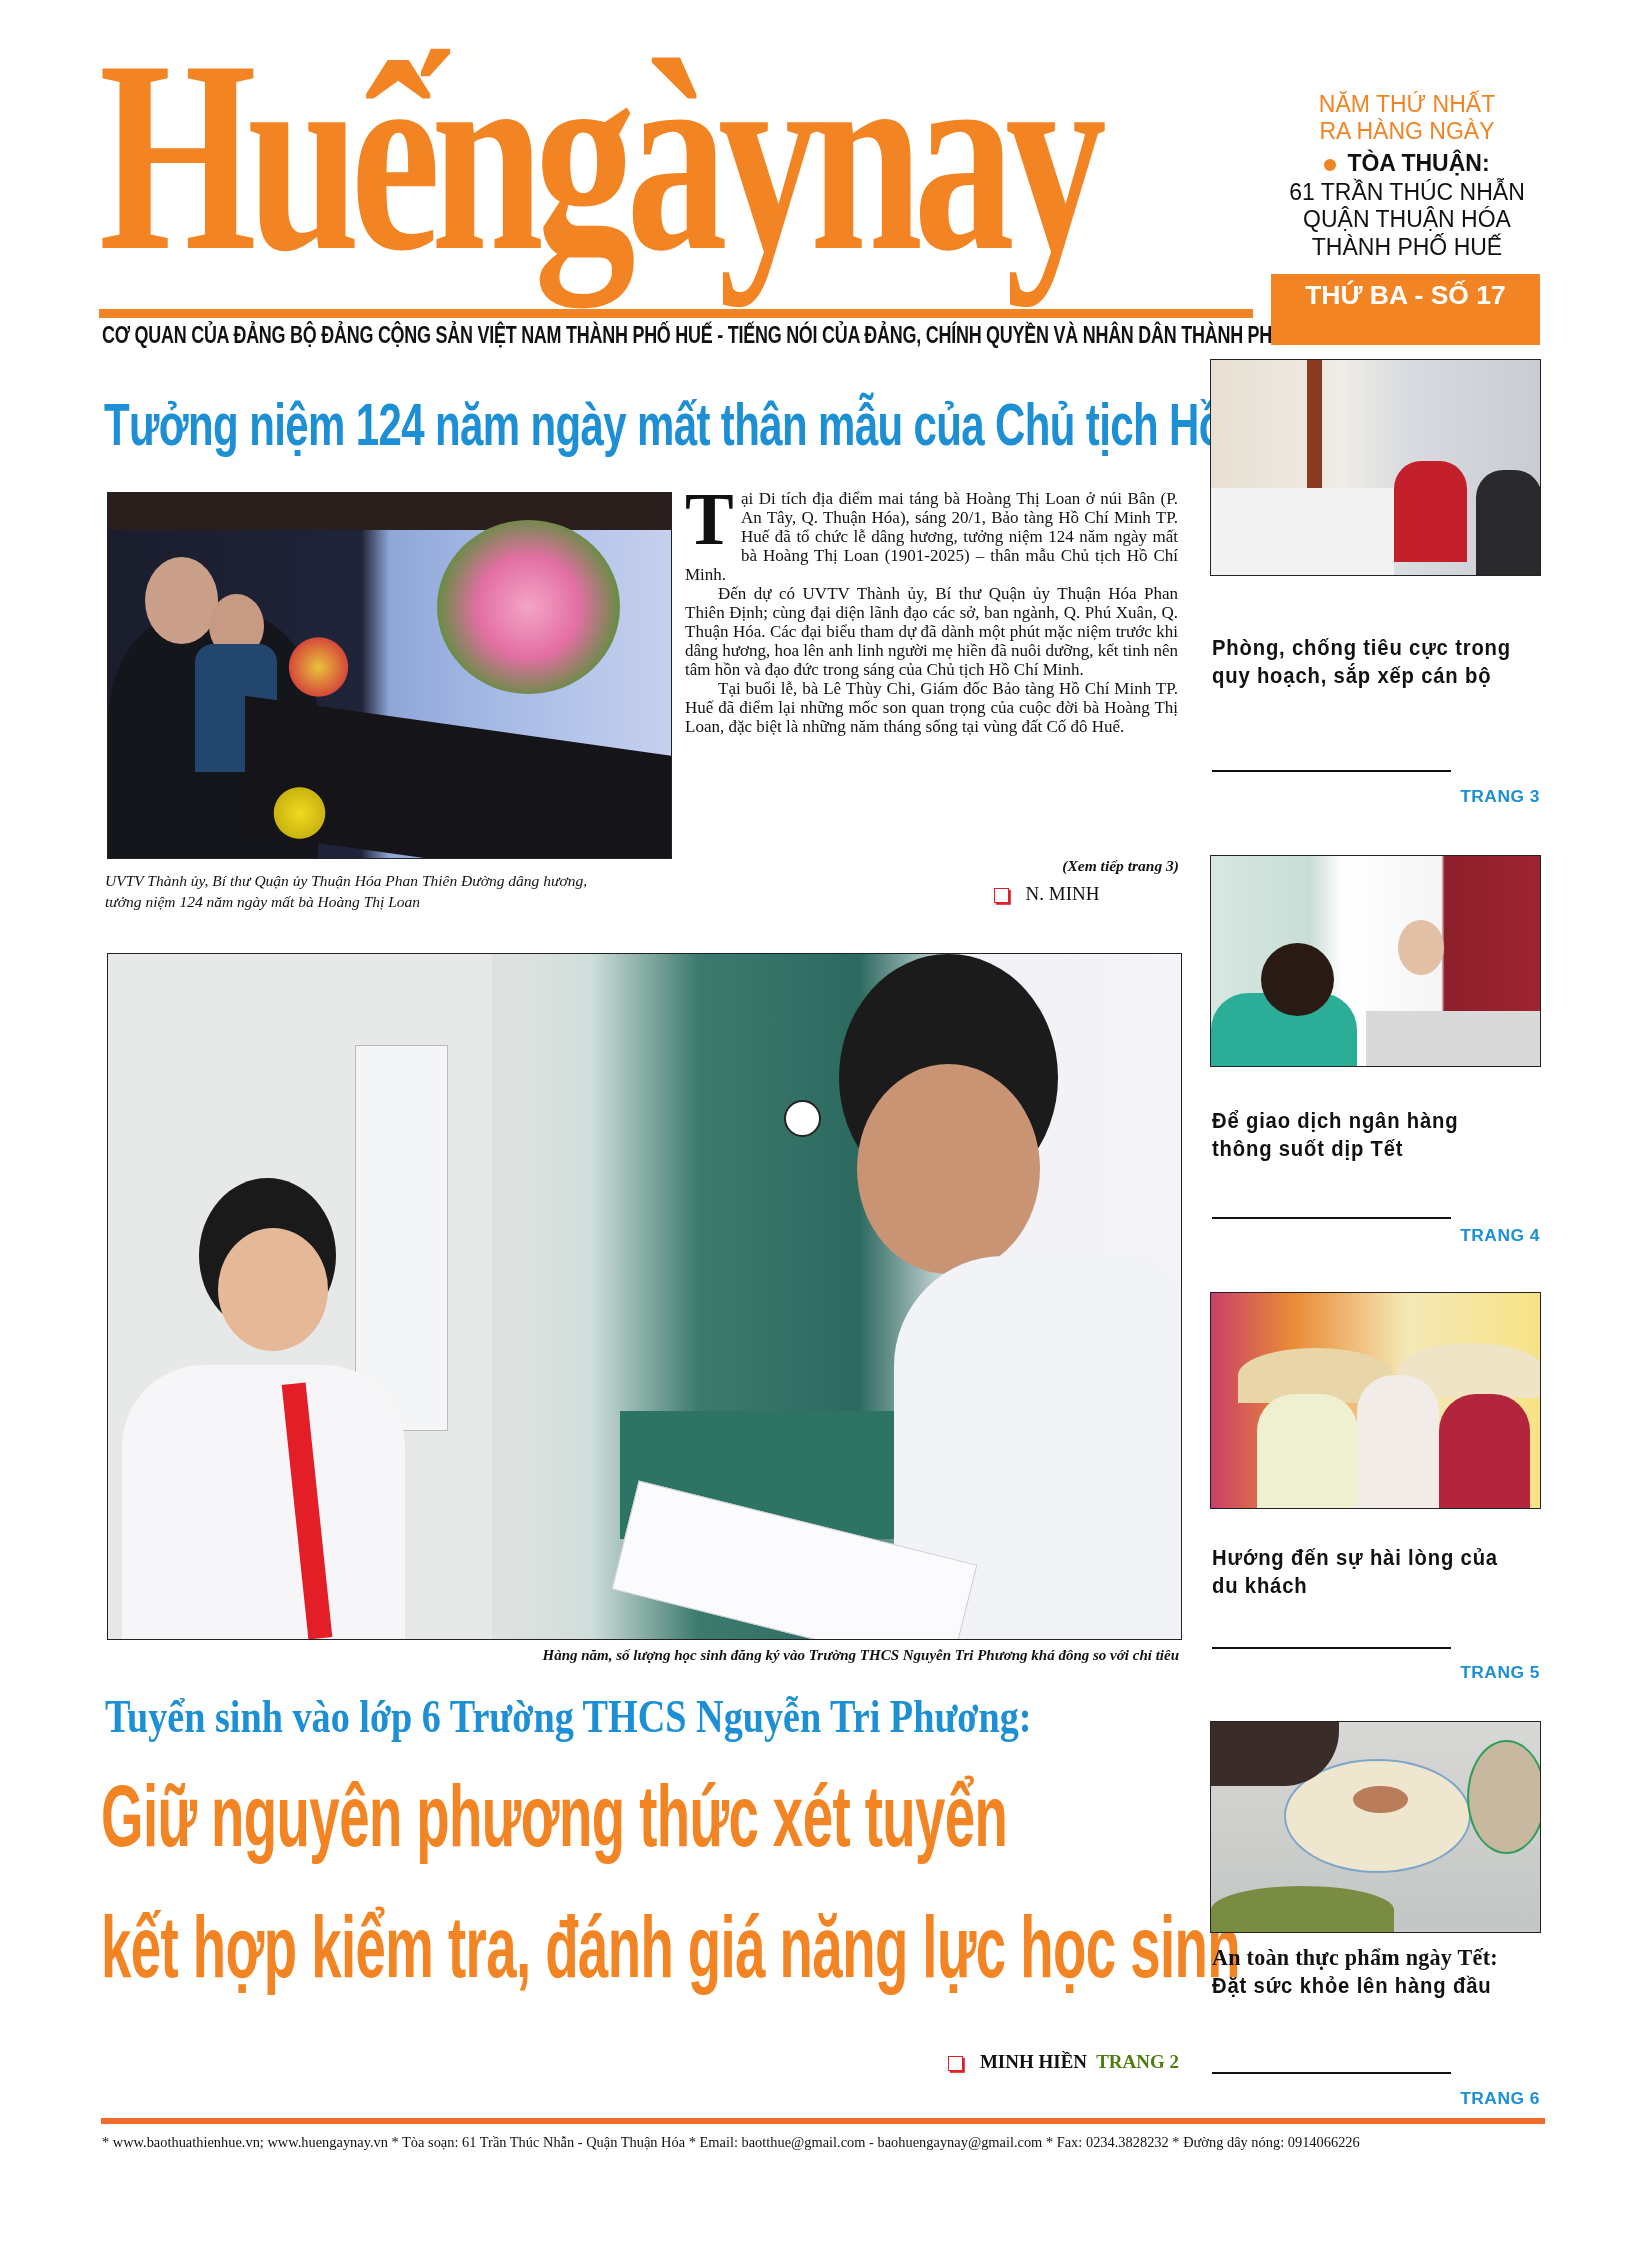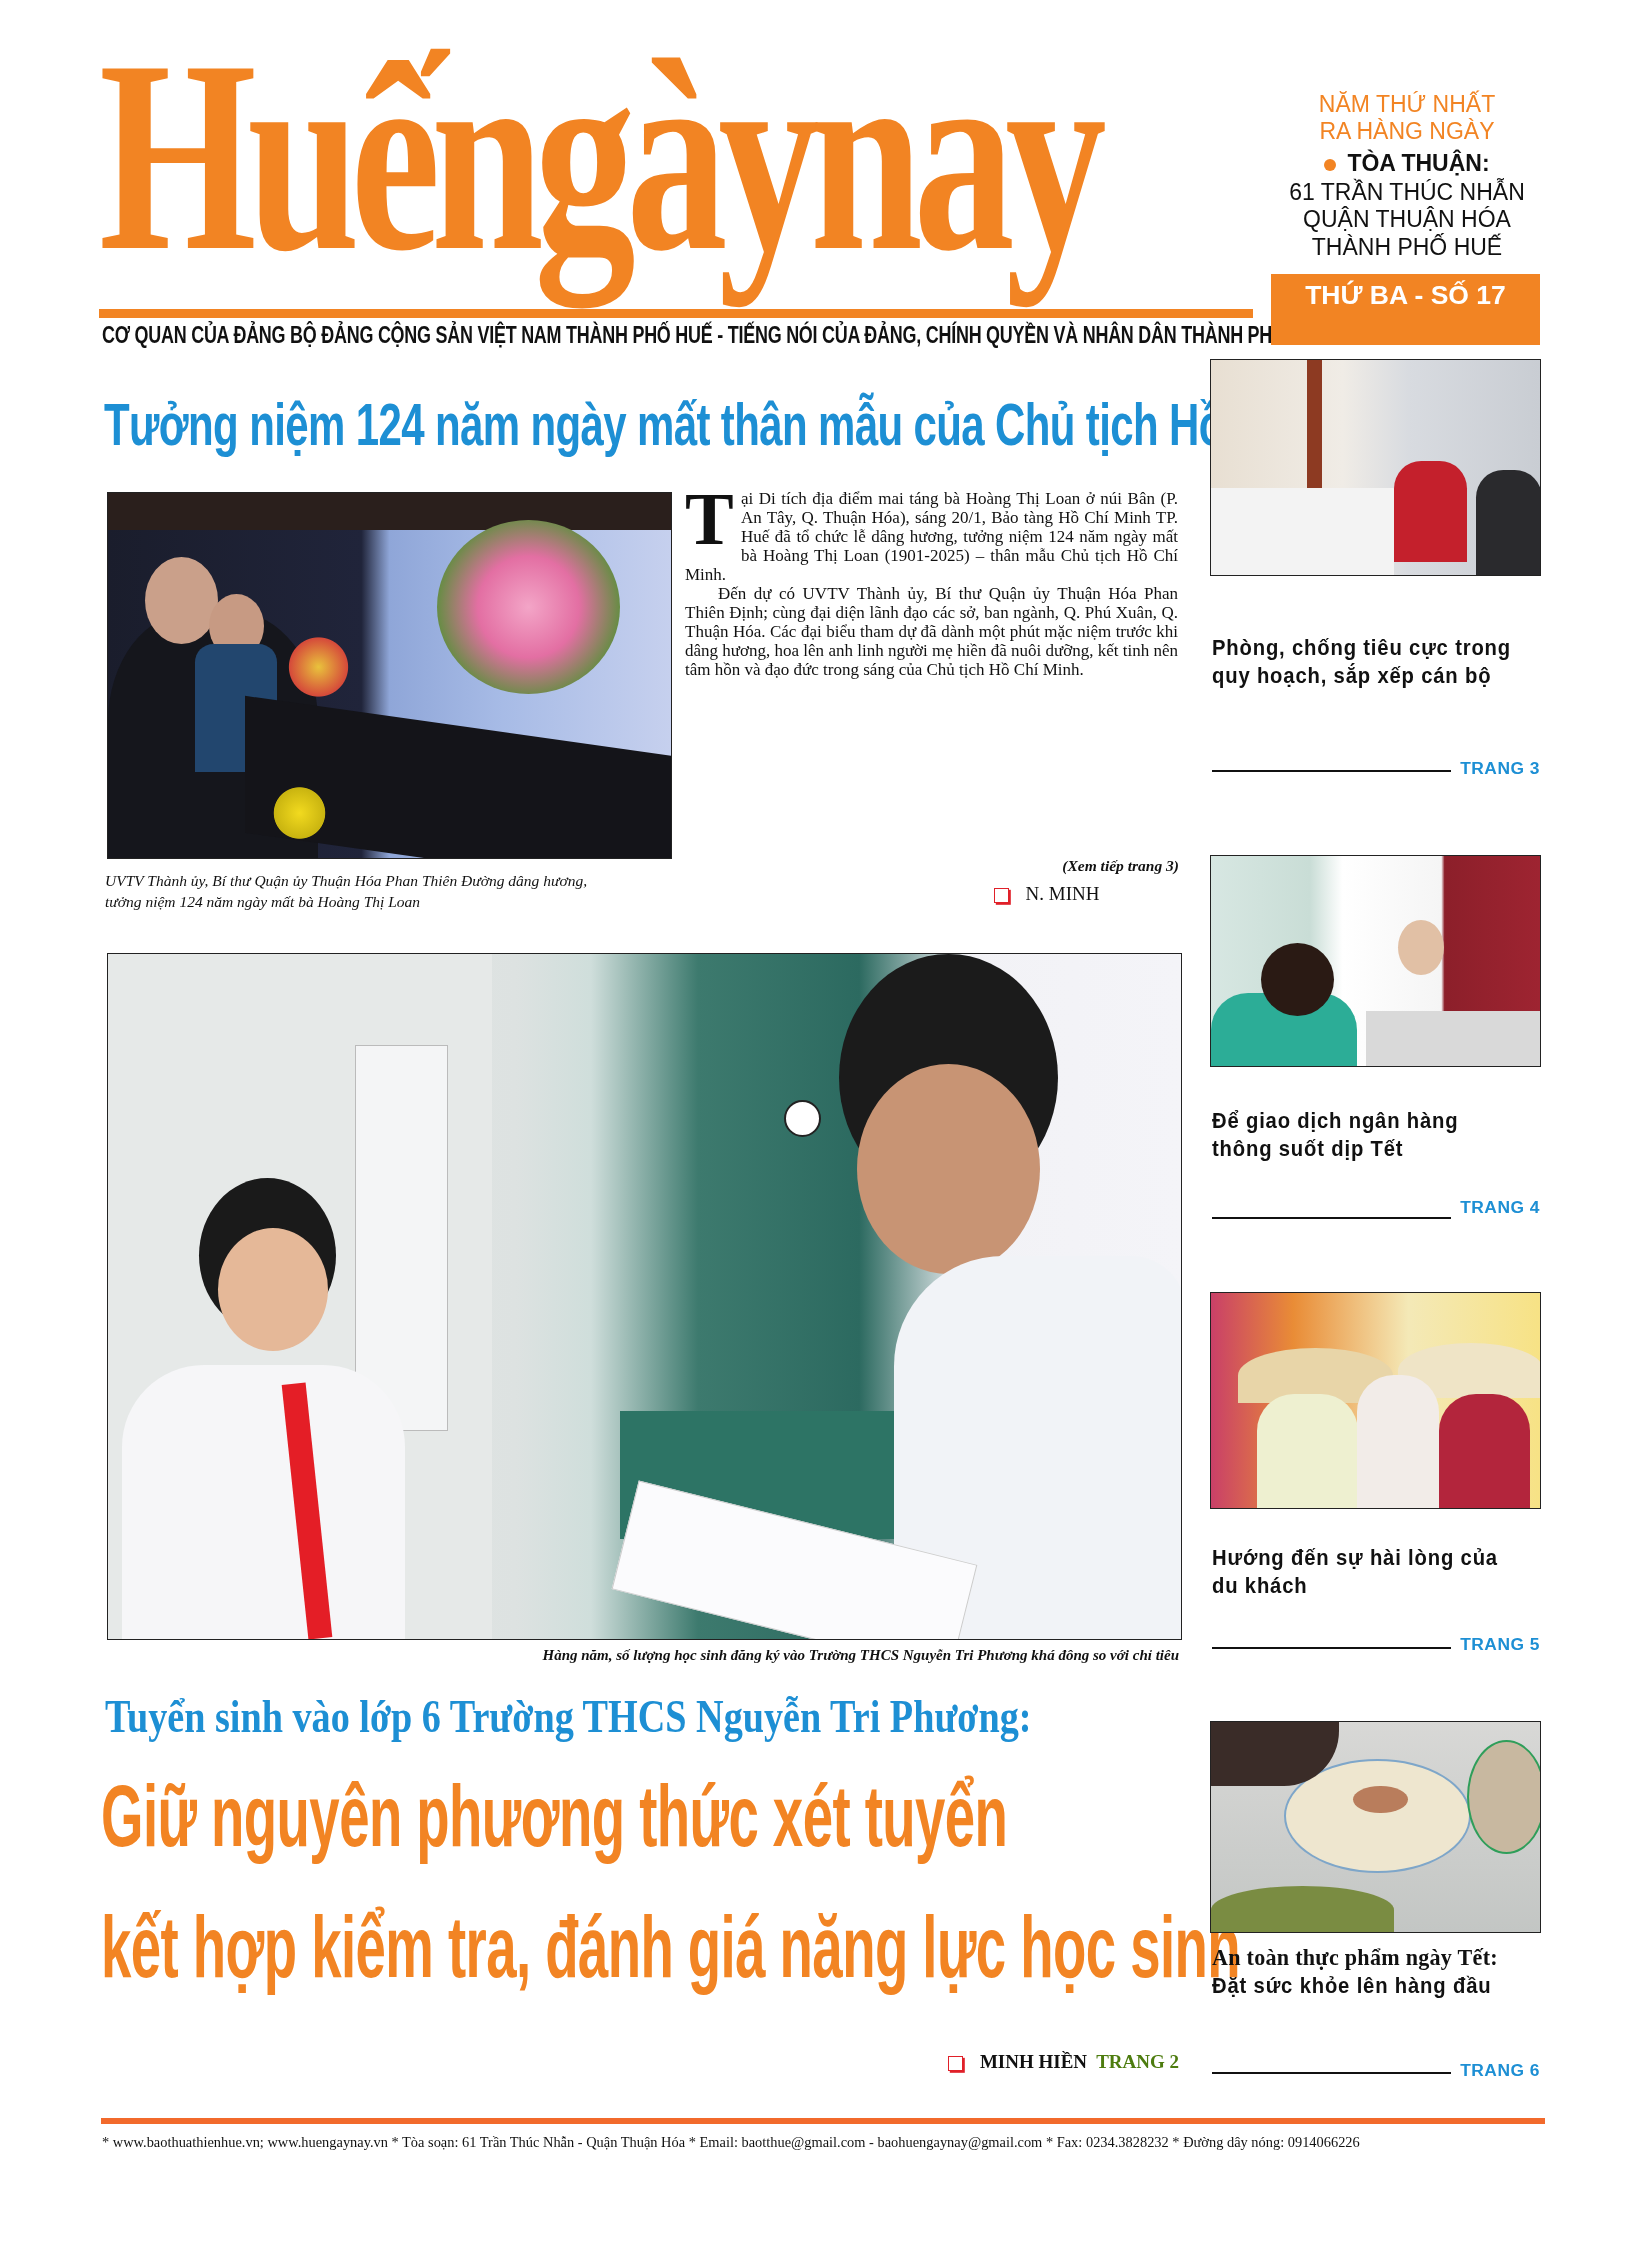--- a/index.html
+++ b/index.html
@@ -34,21 +34,21 @@
   .caption2{left:274px;top:1647px;width:905px;text-align:right;font-style:italic;font-weight:bold;font-size:15px;color:#111;}
   .kicker{left:105px;top:1689px;width:1078px;color:#1d8fd4;font-size:46px;line-height:55px;font-weight:bold;white-space:nowrap;transform:scaleX(0.83);transform-origin:left top;}
   .headline2{left:101px;top:1750px;width:1096px;color:#f28423;font-family:"Liberation Sans",sans-serif;font-weight:bold;font-size:88px;line-height:131px;white-space:nowrap;transform:scaleX(0.62);transform-origin:left top;letter-spacing:-0.9px;}
   .byline2{left:731px;top:2051px;width:448px;text-align:right;font-weight:bold;font-size:19px;}
   .byline2 .pg{color:#4d7c0f;margin-left:9.1px;margin-top:30px;}
   
   .teaser-img{left:1210px;width:331px;border:0.9px solid #222;box-sizing:border-box;overflow:hidden;}
   .teaser-title{left:1212px;width:329px;font-family:"Liberation Sans",sans-serif;font-weight:bold;font-size:22px;line-height:28px;color:#111;transform:scaleX(0.92);transform-origin:left top;letter-spacing:0.9px;}
   .teaser-kicker{font-family:"Liberation Serif",serif;font-weight:bold;font-size:24px;line-height:29px;letter-spacing:0.3px;}
   .teaser-rule{left:1212px;width:239px;height:1.8px;background:#111;}
-  .teaser-page{left:1456px;width:84px;text-align:right;color:#1d8fd4;font-family:"Liberation Sans",sans-serif;font-weight:bold;font-size:17.4px;letter-spacing:0.5px;}
+  .teaser-page{left:1456px;width:84px;text-align:right;color:#1d8fd4;font-family:"Liberation Sans",sans-serif;font-weight:bold;font-size:17.4px;letter-spacing:0.5px;margin-top:28px;}
   
   .footer-rule{left:101px;top:2118px;width:1444px;height:5.5px;background:#f26a2c;}
   .footer{left:102px;top:2134px;width:1444px;font-size:15px;white-space:nowrap;color:#111;transform:scaleX(0.96);transform-origin:left top;}
   
   .blob{position:absolute;border-radius:50%;}
   .rect{position:absolute;}
 </style>
 </head>
 <body>
 
@@ -83,20 +83,21 @@
   <div class="blob" style="left:164px;top:288px;width:55px;height:64px;background:radial-gradient(circle,#f2da1f,#c9b410 60%,transparent 62%);"></div>
 </div>
 <div class="abs caption1">
   <div>UVTV Thành ủy, Bí thư Quận ủy Thuận Hóa Phan Thiên Đường dâng hương,</div>
   <div>tưởng niệm 124 năm ngày mất bà Hoàng Thị Loan</div>
 </div>
 
 <div class="abs body1">
   <p class="first"><span class="dropcap">T</span><span>ại Di tích địa điểm mai táng bà Hoàng Thị Loan ở núi Bân (P. An Tây, Q. Thuận Hóa), sáng 20/1, Bảo tàng Hồ Chí Minh TP. Huế đã tổ chức lễ dâng hương, tưởng niệm 124 năm ngày mất bà Hoàng Thị Loan (1901-2025) – thân mẫu Chủ tịch Hồ Chí Minh.</span></p>
   <p>Đến dự có UVTV Thành ủy, Bí thư Quận ủy Thuận Hóa Phan Thiên Định; cùng đại diện lãnh đạo các sở, ban ngành, Q. Phú Xuân, Q. Thuận Hóa. Các đại biểu tham dự đã dành một phút mặc niệm trước khi dâng hương, hoa lên anh linh người mẹ hiền đã nuôi dưỡng, kết tinh nên tâm hồn và đạo đức trong sáng của Chủ tịch Hồ Chí Minh.</p>
+  <p>Tại buổi lễ, bà Lê Thùy Chi, Giám đốc Bảo tàng Hồ Chí Minh TP. Huế đã điểm lại những mốc son quan trọng của cuộc đời bà Hoàng Thị Loan, đặc biệt là những năm tháng sống tại vùng đất Cố đô Huế.</p>
 </div>
 <div class="abs seemore">(Xem tiếp trang 3)</div>
 <div class="abs byline1"><span class="sq"></span><span>N. MINH</span></div>
 
 <div class="abs photo photo2">
   <div class="rect" style="left:0;top:0;width:384px;height:687px;background:#e6e9e8;"></div>
   <div class="rect" style="left:247px;top:91px;width:91px;height:384px;background:#f4f5f6;border:0.9px solid #bbb;"></div>
   <div class="rect" style="left:512px;top:457px;width:329px;height:128px;background:#2d7465;"></div>
   <div class="blob" style="left:676px;top:146px;width:33px;height:33px;background:#fff;border:2.7px solid #222;"></div>
   <div class="blob" style="left:91px;top:224px;width:137px;height:155px;background:#1a1a1a;"></div>

